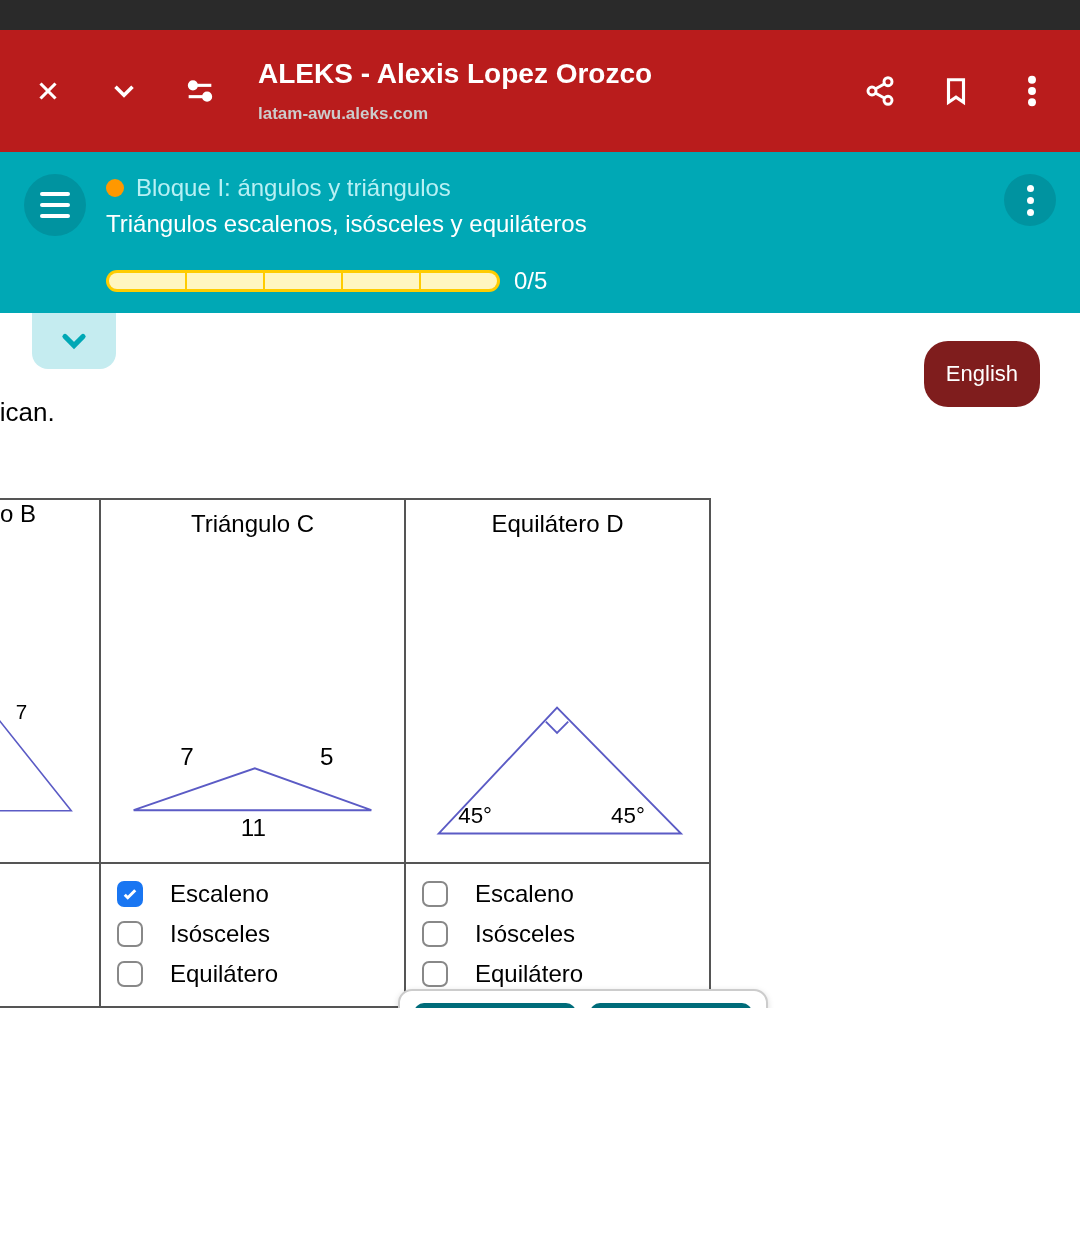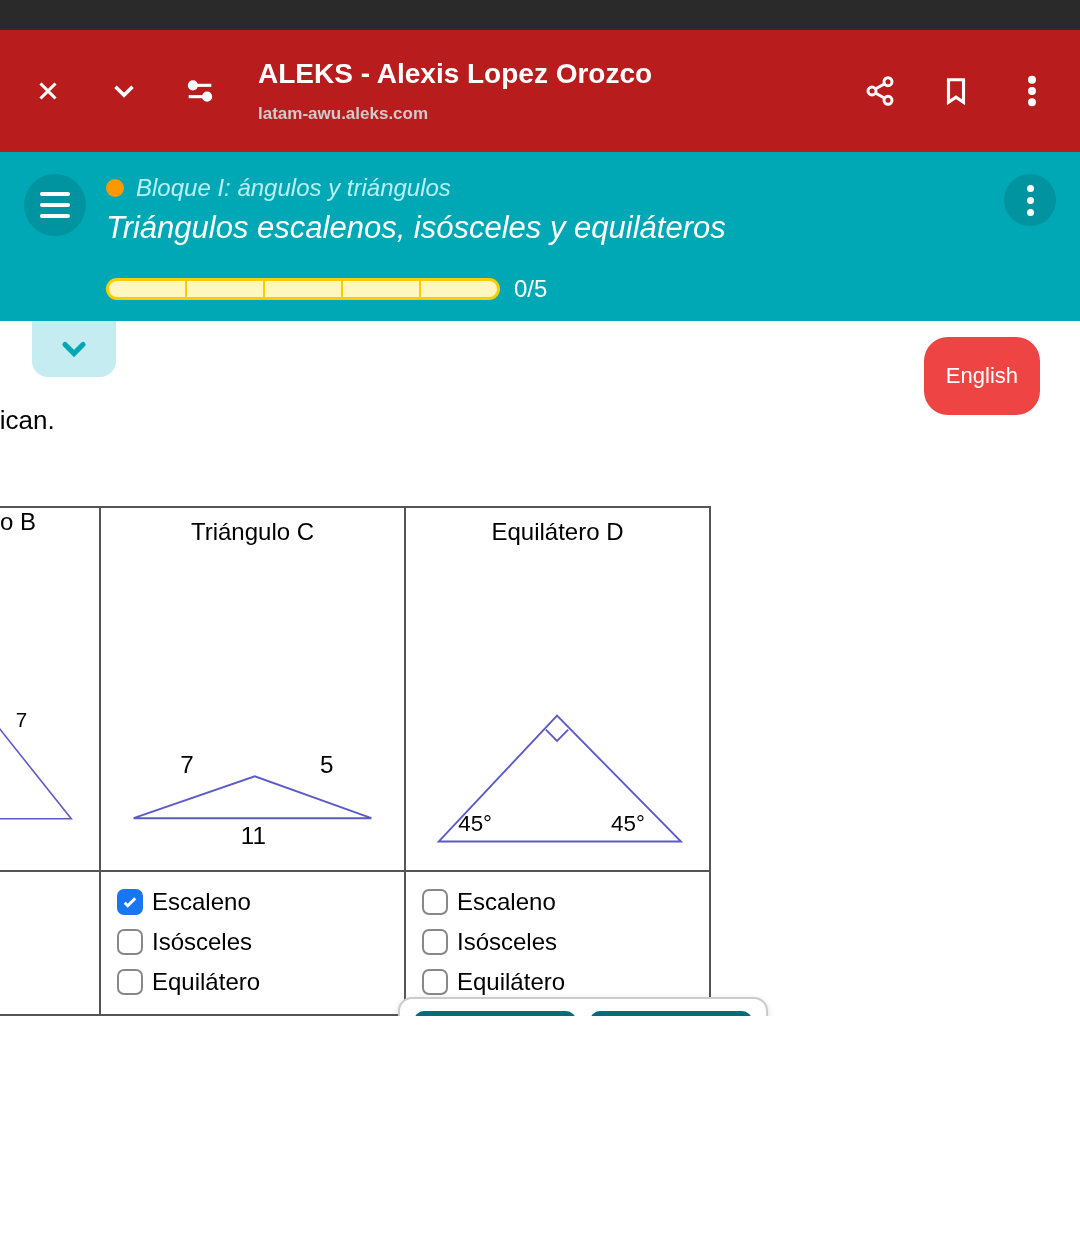--- a/index.html
+++ b/index.html
@@ -26,35 +26,35 @@
     .browser-title-area { flex: 1; min-width: 0; }
     .browser-title { color: #fff; font-size: 28px; font-weight: 700; }
     .browser-subtitle { color: #ccc; font-size: 17px; font-weight: 600; margin-top: 14px; }
     .browser-right-icons { display: flex; gap: 40px; }
 
     .app-header {
       background: #00a8b5;
       padding: 22px 24px 18px 24px;
       position: relative;
     }
-    .app-header-row1 { display: flex; align-items: flex-start; gap: 20px; font-style: italic; }
+    .app-header-row1 { display: flex; align-items: flex-start; gap: 20px; }
     .hamburger-btn {
       width: 62px; height: 62px;
       border-radius: 50%;
       background: #0093a0;
       display: flex; flex-direction: column;
       align-items: center; justify-content: center;
       gap: 7px;
       flex-shrink: 0;
     }
     .hamburger-btn .line { width: 30px; height: 4px; background: #fff; border-radius: 2px; }
     .header-content { flex: 1; }
     .breadcrumb { display: flex; align-items: center; gap: 12px; color: #b8f0f4; font-size: 24px; }
     .orange-dot { width: 18px; height: 18px; border-radius: 50%; background: #ff9800; flex-shrink: 0; }
-    .section-title { color: #fff; font-size: 31px; margin-top: 8px; }
+    .section-title { color: #fff; font-size: 24px; margin-top: 8px; }
     .kebab-btn {
       width: 52px; height: 52px; border-radius: 50%;
       background: #0093a0;
       display: flex; flex-direction: column;
       align-items: center; justify-content: center;
       gap: 5px;
       flex-shrink: 0;
     }
     .kebab-btn .dot { width: 7px; height: 7px; border-radius: 50%; background: #fff; }
     .progress-row {
@@ -82,24 +82,24 @@
       left: 32px; top: -6px;
       width: 84px; height: 56px;
       background: #c5ecf0;
       border-radius: 0 0 16px 16px;
       display: flex; align-items: center; justify-content: center;
     }
     .collapse-btn svg { color: #00a8b5; }
     .lang-btn {
       position: absolute;
       right: 40px;
-      top: 10px;
-      background: #ef4444;
+      top: 22px;
+      background: #7f1d1d;
       color: #fff;
-      padding: 26px 22px;
+      padding: 20px 22px;
       border-radius: 24px;
       font-size: 22px;
     }
     .truncated-text {
       font-size: 26px;
       color: #000;
       padding: 18px 0 0 0;
       margin-left: -6px;
     }
 
@@ -118,21 +118,21 @@
       font-weight: 400;
     }
     .tri-cell {
       height: 360px;
       position: relative;
     }
     .tri-b-hdr { text-align: left; padding-left: 0; font-size: 24px; height: 44px; }
     .tri-svg { width: 100%; height: 310px; }
     .options-cell { padding: 10px 16px 12px 16px; }
     .option-row {
-      display: flex; align-items: center; gap: 9px;
+      display: flex; align-items: center; gap: 27px;
       font-size: 24px; color: #000;
       padding: 6px 0;
     }
     .checkbox {
       width: 26px; height: 26px;
       border: 2.5px solid #888;
       border-radius: 7px;
       display: flex; align-items: center; justify-content: center;
       flex-shrink: 0;
     }

